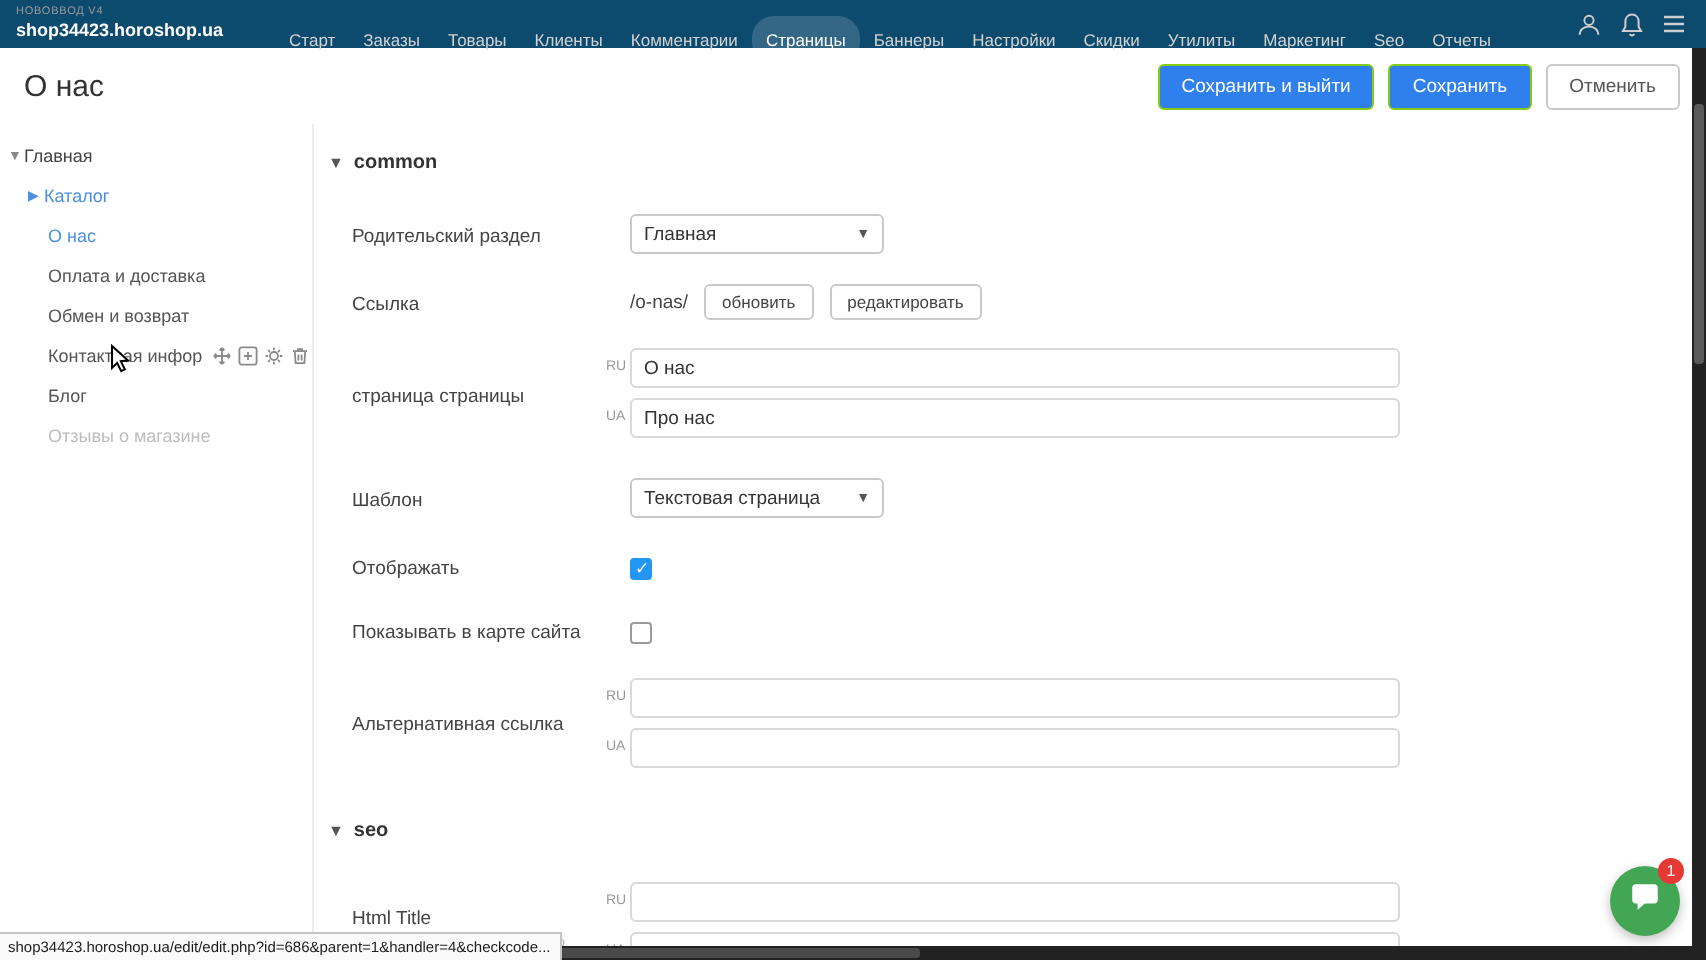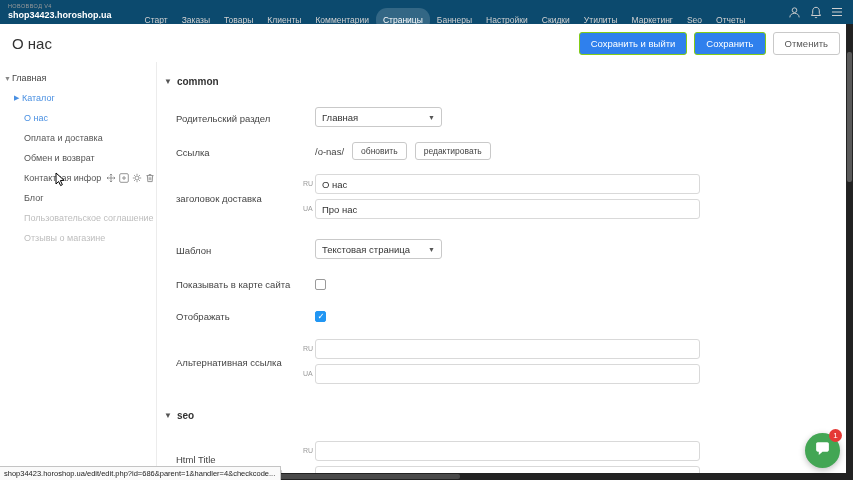--- a/index.html
+++ b/index.html
@@ -166,23 +166,20 @@
           <svg width="10" height="10" viewBox="0 0 10 10">
             <path d="M1.5 2.6h7M4 2.6V1.6h2v1M2.4 2.6l.4 6h4.4l.4-6M4.2 4.2v3M5.8 4.2v3" fill="none" stroke="#8a8a8a" stroke-width=".9"></path>
           </svg>
         </span>
     </span>
   </div>
   <div class="tree-item t-leaf">
     <span>Блог</span>
   </div>
   <div class="tree-item t-leaf t-muted">
-    <span>Пользовательское соглашение</span>
-  </div>
-  <div class="tree-item t-leaf t-muted">
     <span>Отзывы о магазине</span>
   </div>
 </div>
 
 <div class="cursor-overlay">
   <svg width="11" height="15" viewBox="0 0 11 15">
       <path d="M1 1l8 7.2-3.6.4 2 4.1-1.8.9-2-4.1L1 12z" fill="#fff" stroke="#000" stroke-width="1"></path>
     </svg>
 </div>
 
@@ -204,21 +201,21 @@
   <div class="frow">
     <div class="flabel">Ссылка</div>
     <div class="link-row-wrap ctrl-noind">
       <span class="link-value">/o-nas/</span>
       <button class="mini-btn">обновить</button>
       <button class="mini-btn">редактировать</button>
     </div>
   </div>
 
   <div class="frow" style="margin-bottom:20px">
-    <div class="flabel">заголовок доставка</div>
+    <div class="flabel">страница страницы</div>
     <div class="stack">
       <div class="stack-row">
         <span class="lang-tag">RU</span>
         <input class="text-input" type="text" value="О нас" style="">
       </div>
       <div class="stack-row">
         <span class="lang-tag">UA</span>
         <input class="text-input" type="text" value="Про нас" style="">
       </div>
     </div>
@@ -226,27 +223,27 @@
 
   <div class="frow" style="margin-bottom:16px">
     <div class="flabel">Шаблон</div>
     <div class="fake-select ctrl-noind">
       <span>Текстовая страница</span>
       <span class="sel-chev">▼</span>
     </div>
   </div>
 
   <div class="frow" style="margin-bottom:16px">
+    <div class="flabel">Отображать</div>
+    <span class="checkbox checked ctrl-noind"></span>
+  </div>
+
+  <div class="frow" style="margin-bottom:16px">
     <div class="flabel">Показывать в карте сайта</div>
     <span class="checkbox unchecked ctrl-noind"></span>
-  </div>
-
-  <div class="frow" style="margin-bottom:16px">
-    <div class="flabel">Отображать</div>
-    <span class="checkbox checked ctrl-noind"></span>
   </div>
 
   <div class="frow">
     <div class="flabel">Альтернативная ссылка</div>
     <div class="stack">
       <div class="stack-row">
         <span class="lang-tag">RU</span>
         <input class="text-input" type="text" value="" style="">
       </div>
       <div class="stack-row">

